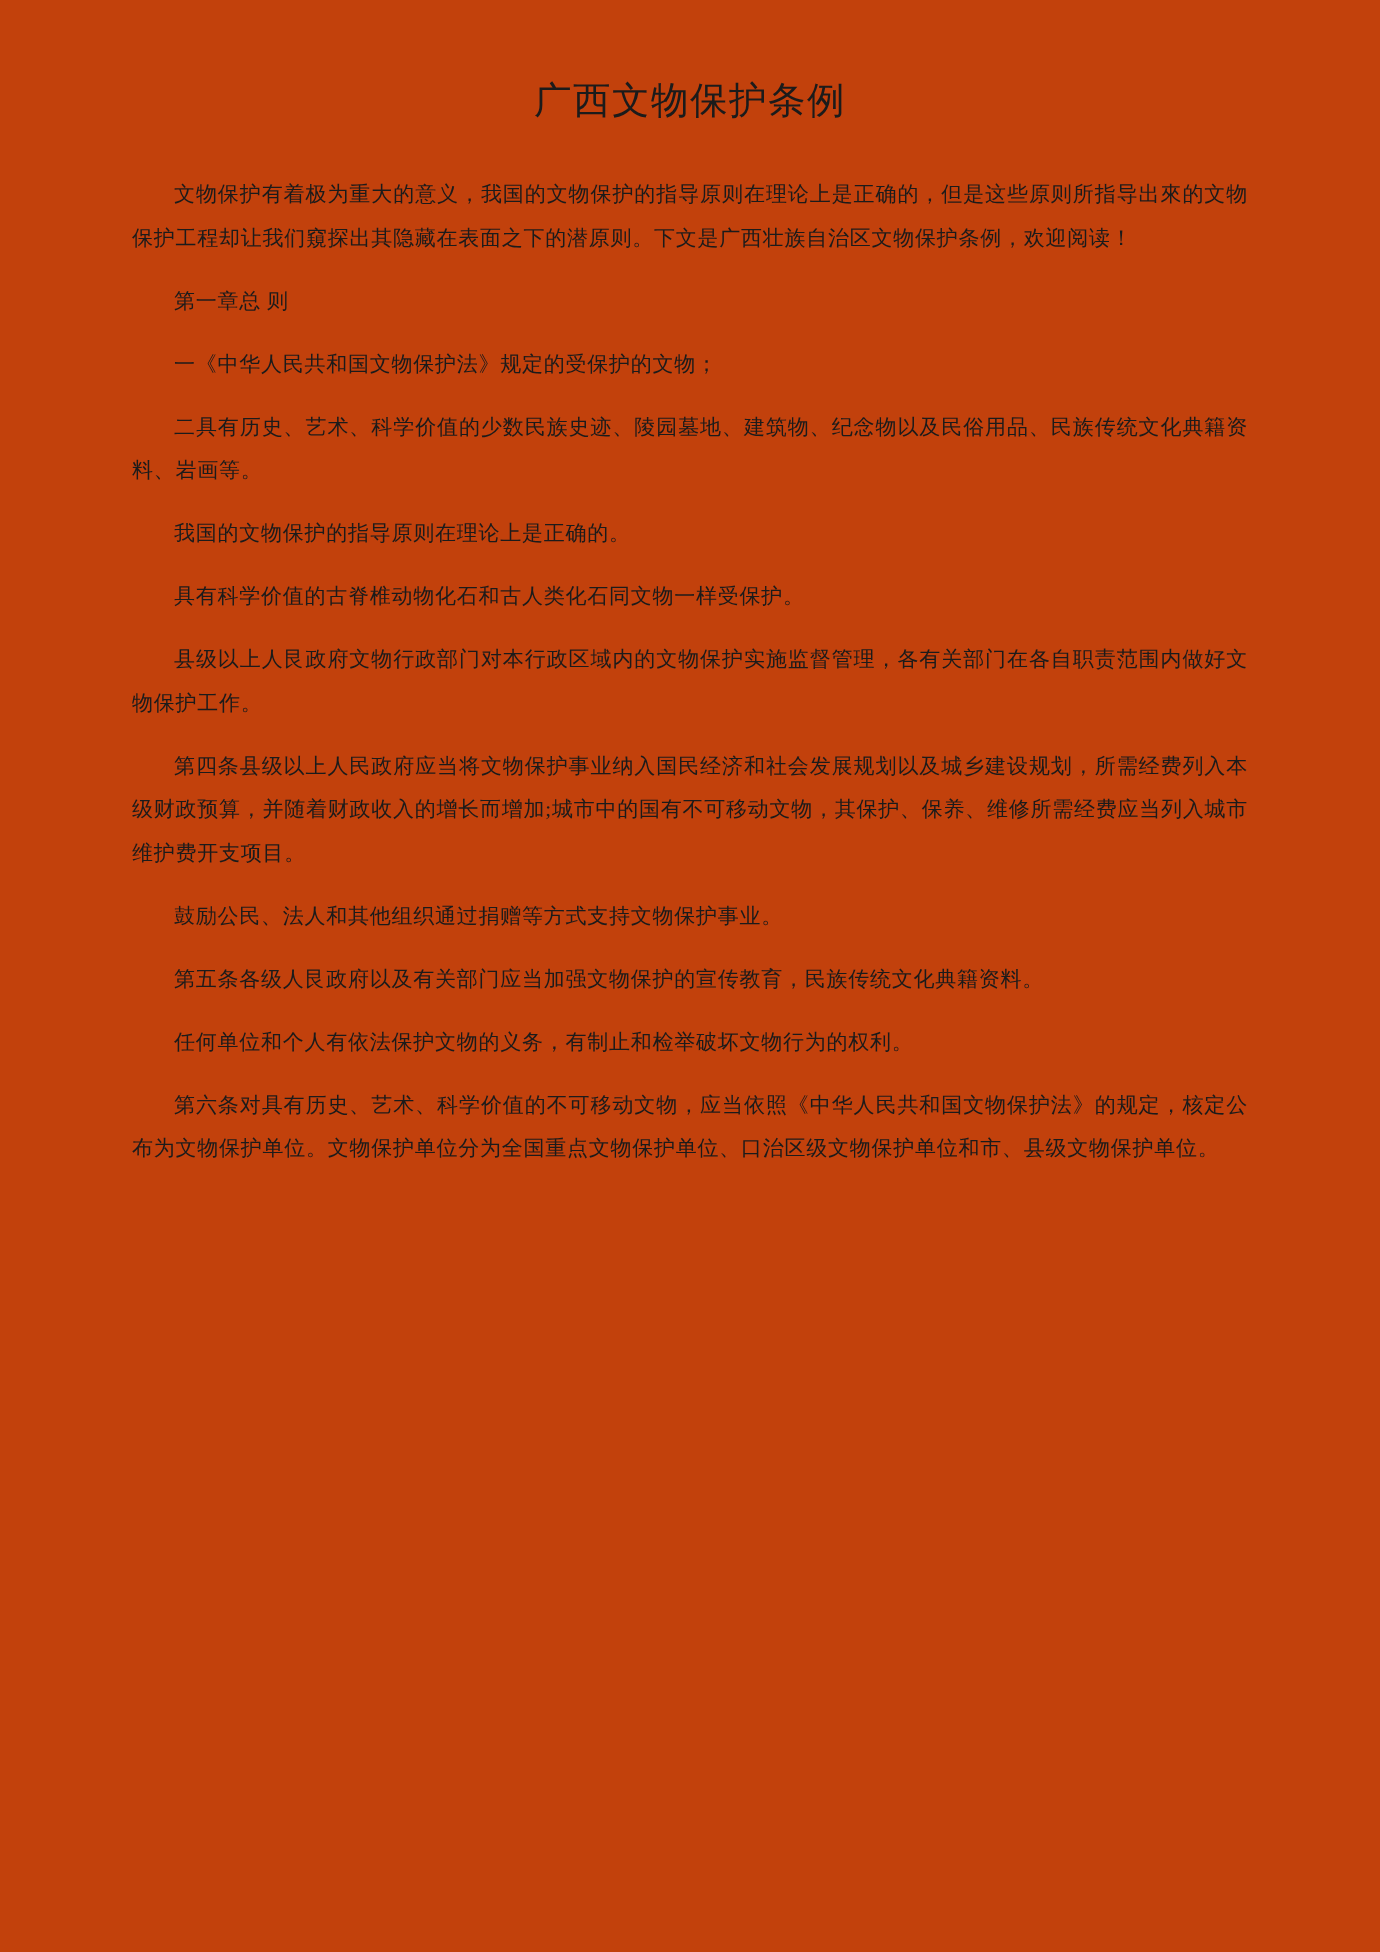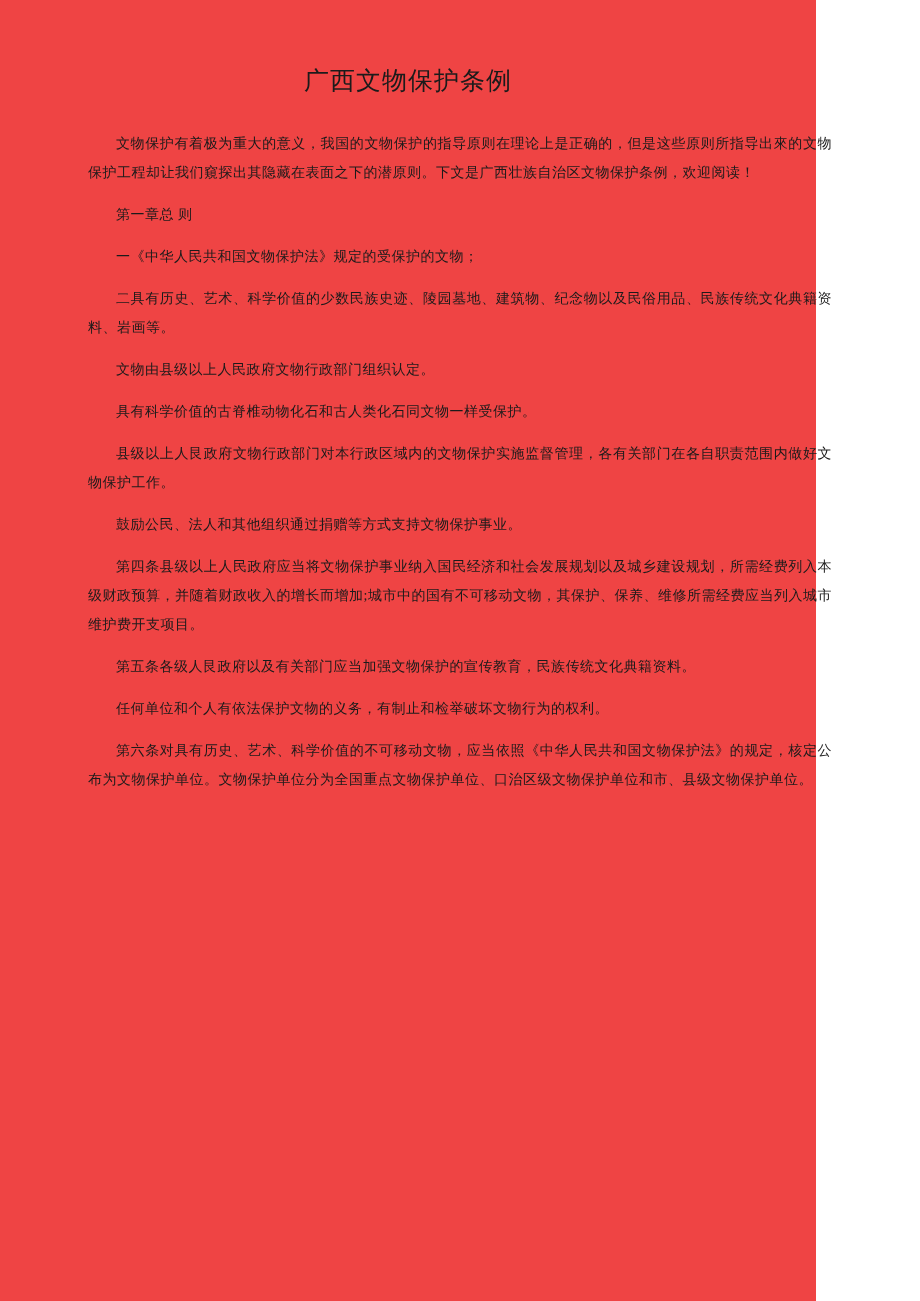--- a/index.html
+++ b/index.html
@@ -9,24 +9,24 @@
   }
   body {
     width: 920px;
     height: 1301px;
     overflow: hidden;
     color: #1b1b1b;
     font-family: "Liberation Serif", "DejaVu Serif", serif;
   }
   .page {
     box-sizing: border-box;
-    width: 816px;
+    width: 920px;
     height: 1301px;
-    padding: 65px 88px 0 88px;
-    background: #ef4444;
+    padding: 52px 88px 0 88px;
+    background: #c2410c;
   }
   .doc-title {
     font-size: 25px;
     font-weight: 400;
     line-height: 32px;
     text-align: center;
     letter-spacing: 1px;
     margin: 0 0 32px 0;
   }
   .doc-body {
@@ -45,22 +45,22 @@
 </head>
 <body>
 
 <div class="page">
   <h1 class="doc-title">广西文物保护条例</h1>
   <div class="doc-body" id="doc-body">
       <p class="para">文物保护有着极为重大的意义，我国的文物保护的指导原则在理论上是正确的，但是这些原则所指导出來的文物保护工程却让我们窺探出其隐藏在表面之下的潜原则。下文是广西壮族自治区文物保护条例，欢迎阅读！</p>
       <p class="para">第一章总 则</p>
       <p class="para">一《中华人民共和国文物保护法》规定的受保护的文物；</p>
       <p class="para">二具有历史、艺术、科学价值的少数民族史迹、陵园墓地、建筑物、纪念物以及民俗用品、民族传统文化典籍资料、岩画等。</p>
-      <p class="para">文物由县级以上人民政府文物行政部门组织认定。</p>
+      <p class="para">我国的文物保护的指导原则在理论上是正确的。</p>
       <p class="para">具有科学价值的古脊椎动物化石和古人类化石同文物一样受保护。</p>
       <p class="para">县级以上人艮政府文物行政部门对本行政区域内的文物保护实施监督管理，各有关部门在各自职责范围内做好文物保护工作。</p>
+      <p class="para">第四条县级以上人民政府应当将文物保护事业纳入国民经济和社会发展规划以及城乡建设规划，所需经费列入本级财政预算，并随着财政收入的增长而增加;城市中的国有不可移动文物，其保护、保养、维修所需经费应当列入城市维护费开支项目。</p>
       <p class="para">鼓励公民、法人和其他组织通过捐赠等方式支持文物保护事业。</p>
-      <p class="para">第四条县级以上人民政府应当将文物保护事业纳入国民经济和社会发展规划以及城乡建设规划，所需经费列入本级财政预算，并随着财政收入的增长而增加;城市中的国有不可移动文物，其保护、保养、维修所需经费应当列入城市维护费开支项目。</p>
       <p class="para">第五条各级人艮政府以及有关部门应当加强文物保护的宣传教育，民族传统文化典籍资料。</p>
       <p class="para">任何单位和个人有依法保护文物的义务，有制止和检举破坏文物行为的权利。</p>
       <p class="para">第六条对具有历史、艺术、科学价值的不可移动文物，应当依照《中华人民共和国文物保护法》的规定，核定公布为文物保护单位。文物保护单位分为全国重点文物保护单位、口治区级文物保护单位和市、县级文物保护单位。</p>
     </div>
 </div>
 
 </body></html>

